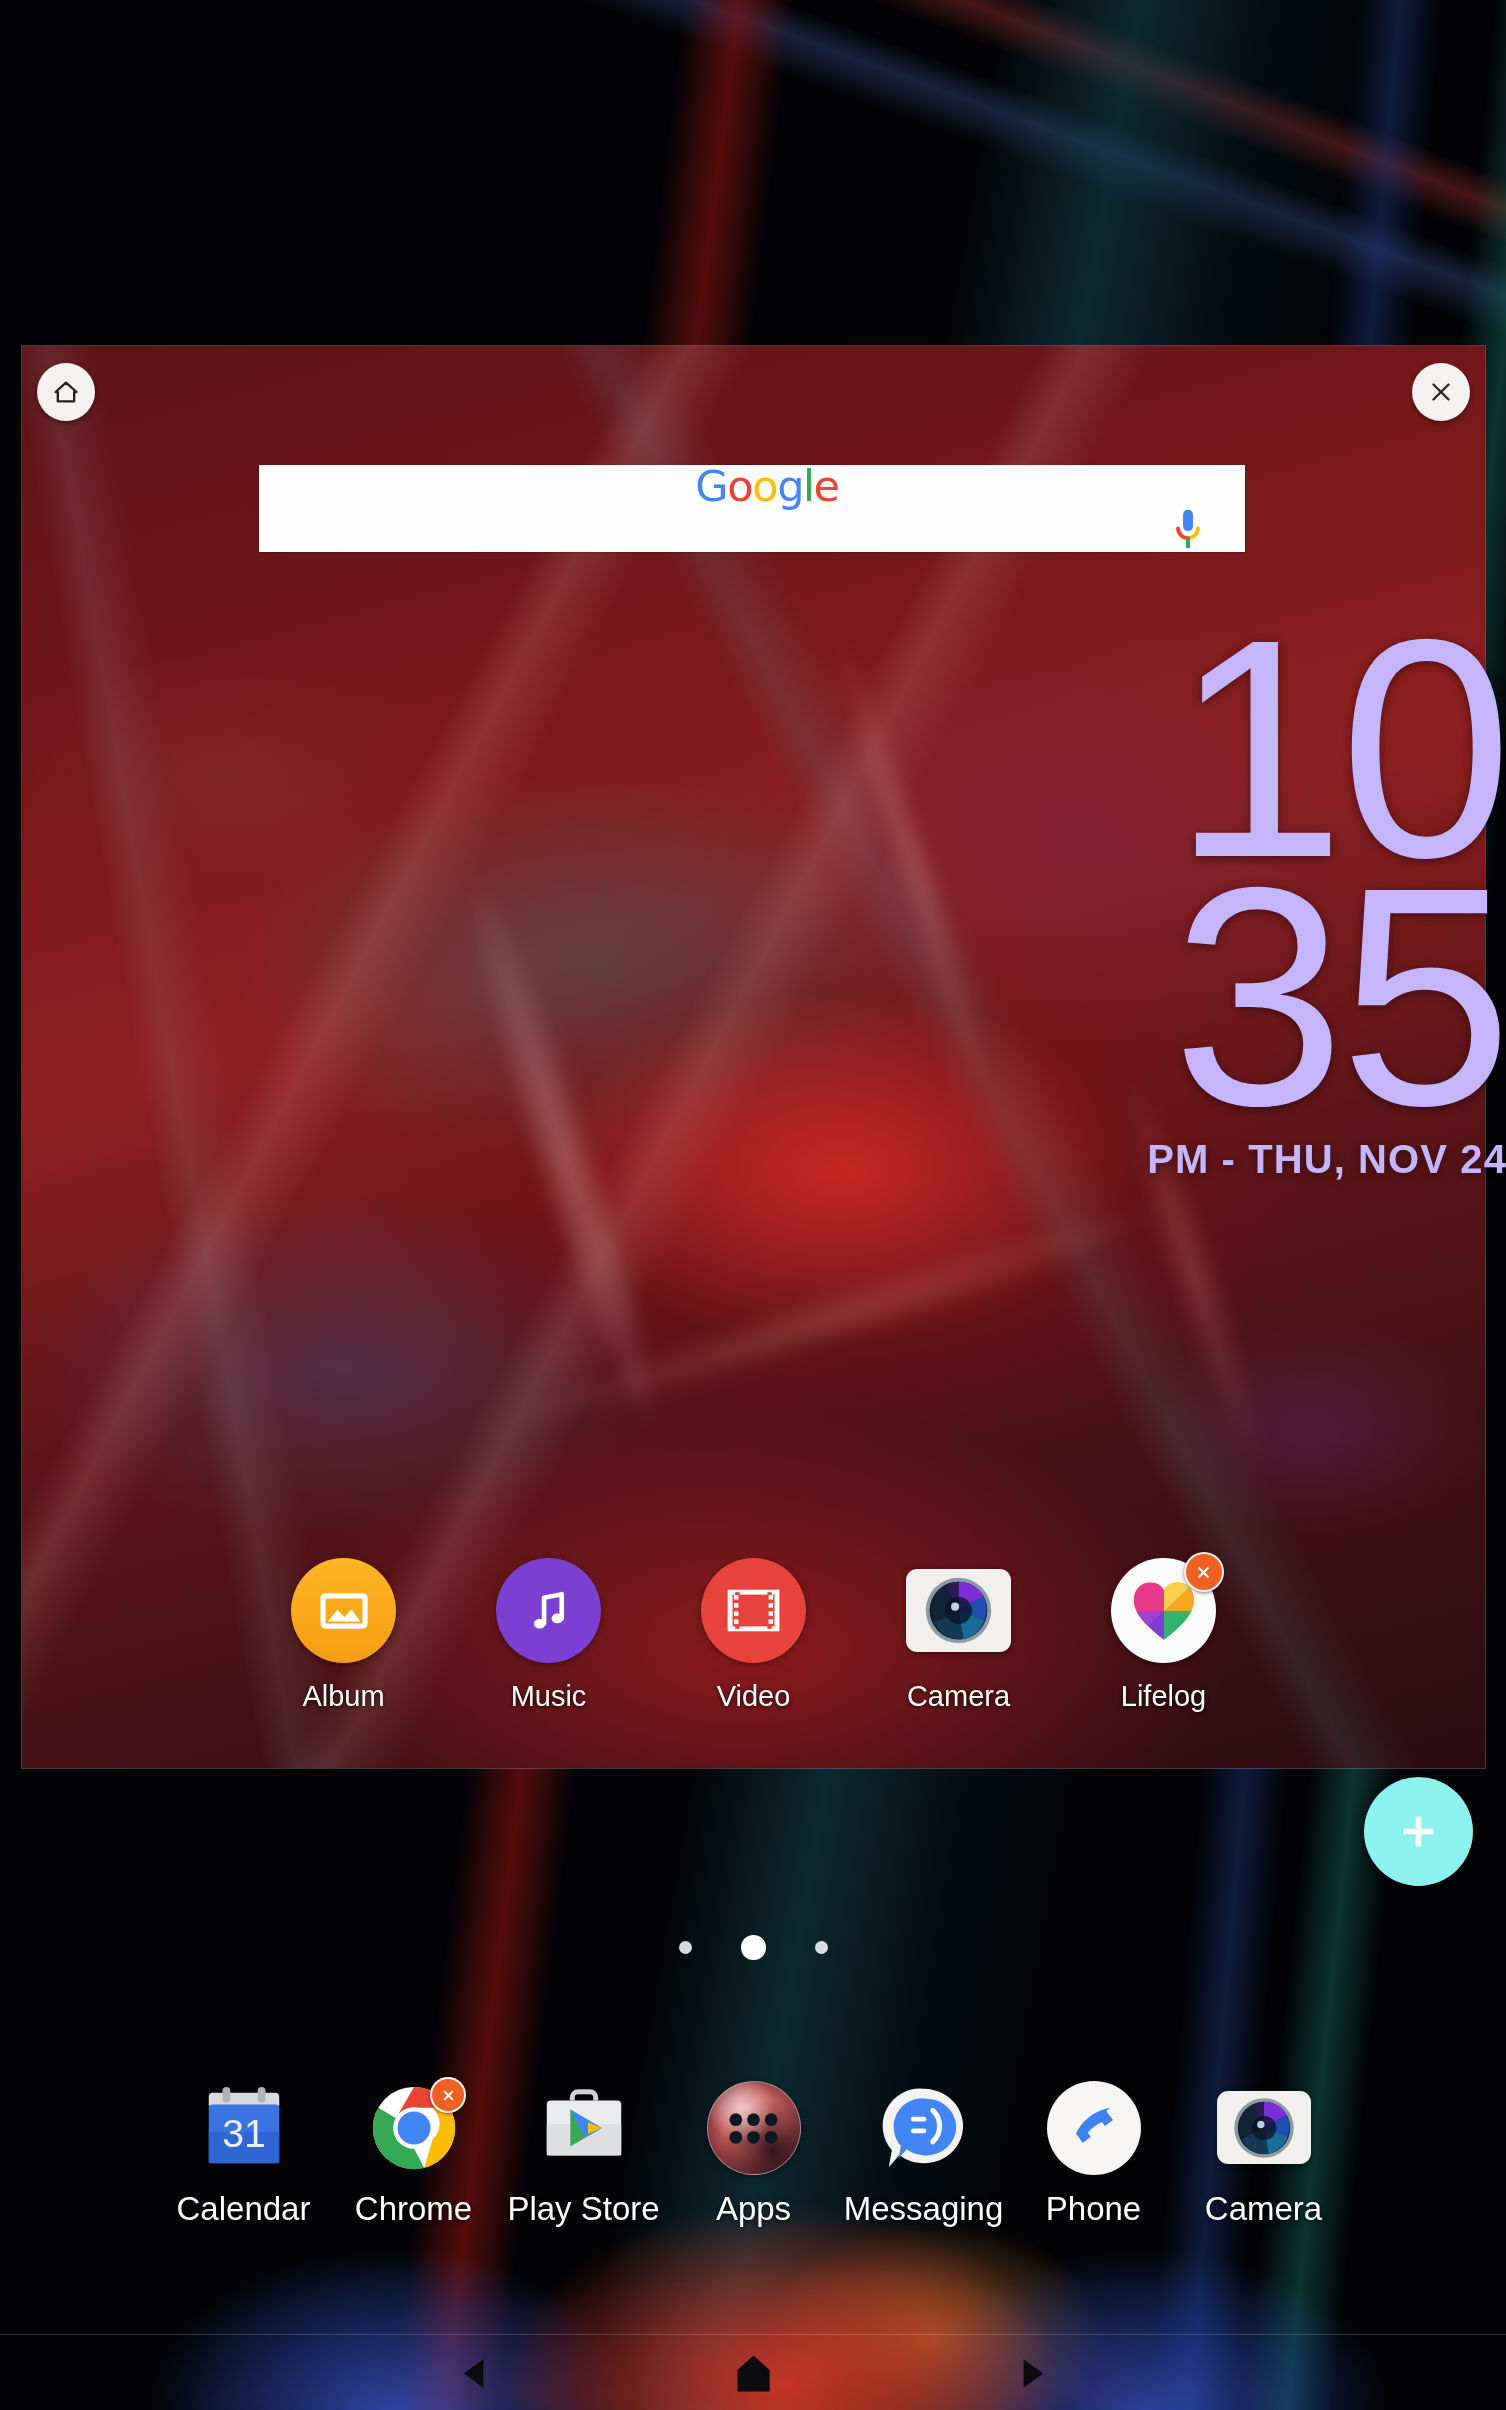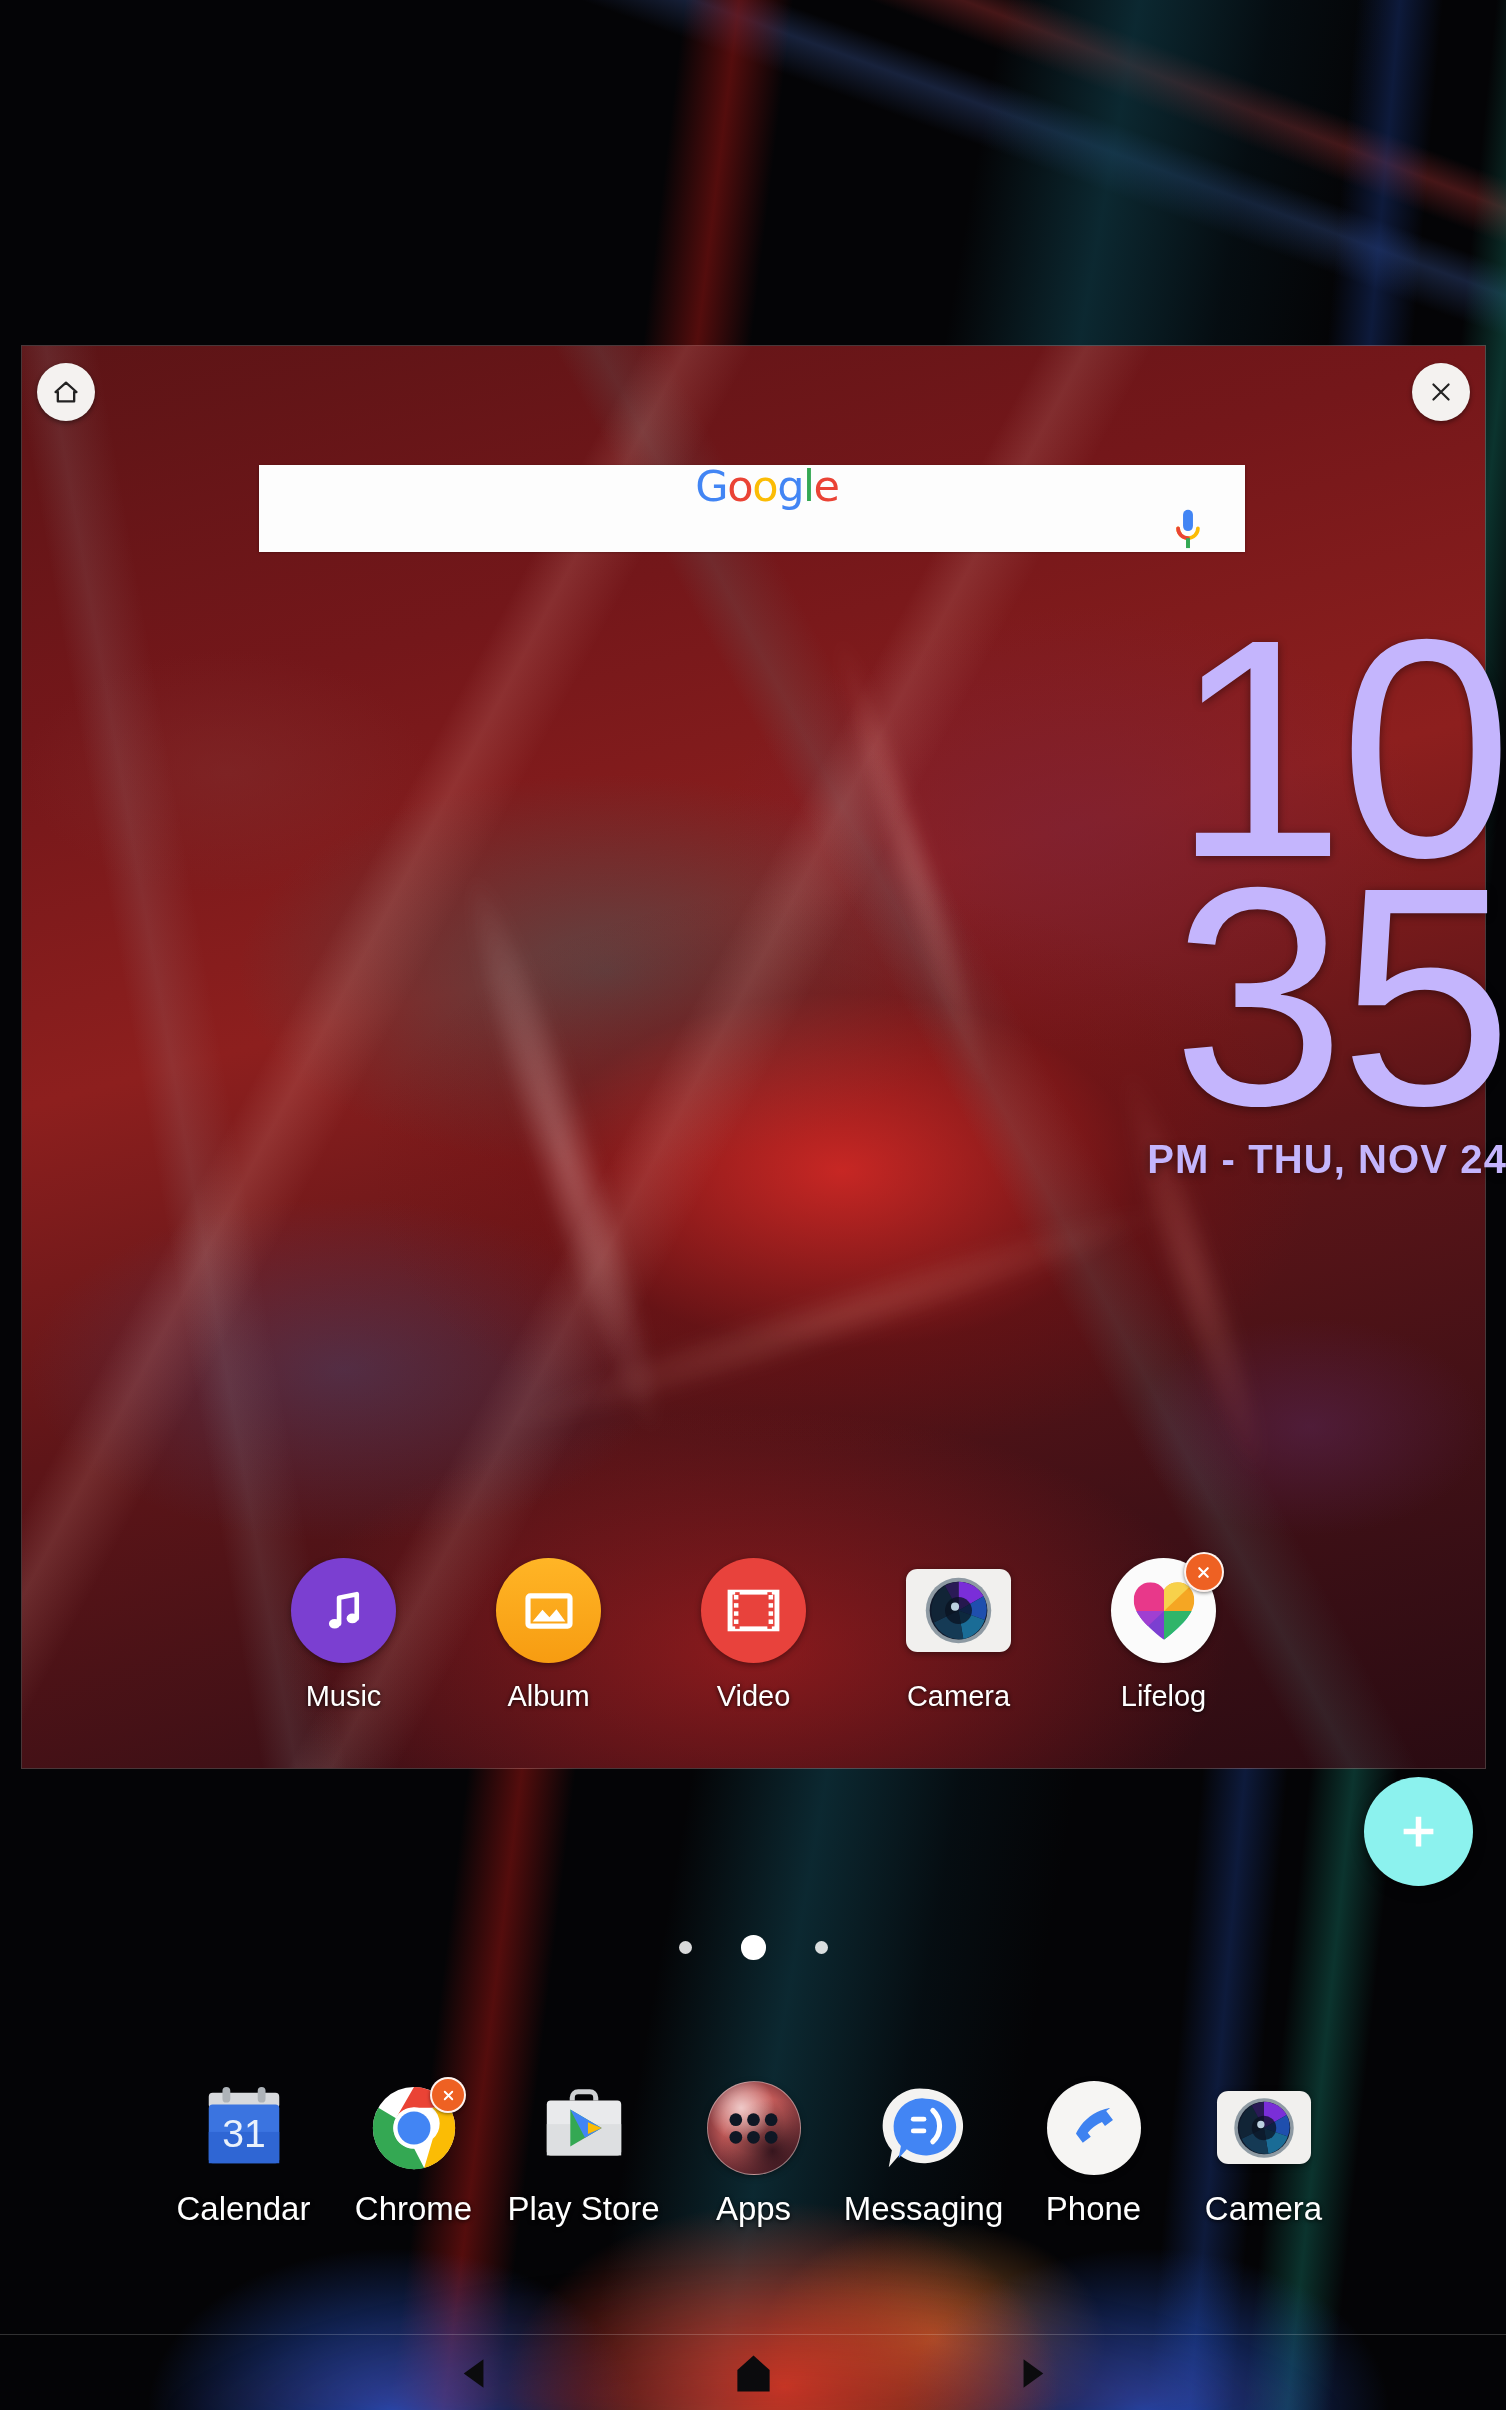--- a/index.html
+++ b/index.html
@@ -263,41 +263,41 @@
 <div id="clock-widget">
   <div id="clock-hours">10</div>
   <div id="clock-minutes">35</div>
   <div id="clock-date">PM - THU, NOV 24</div>
 </div>
 
 <div id="app-row">
 
   <div class="app">
     <div class="app-icon-wrap">
+      <div class="circle-icon ic-album">
+        <svg width="56" height="56" viewBox="0 0 24 24">
+          <rect x="3" y="5.5" width="18" height="13" rx="1" fill="none" stroke="#fff" stroke-width="2.2"></rect>
+          <path d="M5 16.5 l4.2-5 3 3.2 3-3.4 3.8 5.2z" fill="#fff"></path>
+        </svg>
+      </div>
+    </div>
+    <div class="app-label">Album</div>
+  </div>
+
+  <div class="app">
+    <div class="app-icon-wrap">
       <div class="circle-icon ic-music">
         <svg width="53" height="53" viewBox="0 0 24 24">
           <path d="M10 18V6.2l8-1.6v11" fill="none" stroke="#fff" stroke-width="2.1" stroke-linecap="round" stroke-linejoin="round"></path>
           <ellipse cx="8" cy="18" rx="2.6" ry="2.2" fill="#fff"></ellipse>
           <ellipse cx="16" cy="15.6" rx="2.6" ry="2.2" fill="#fff"></ellipse>
         </svg>
       </div>
     </div>
     <div class="app-label">Music</div>
-  </div>
-
-  <div class="app">
-    <div class="app-icon-wrap">
-      <div class="circle-icon ic-album">
-        <svg width="56" height="56" viewBox="0 0 24 24">
-          <rect x="3" y="5.5" width="18" height="13" rx="1" fill="none" stroke="#fff" stroke-width="2.2"></rect>
-          <path d="M5 16.5 l4.2-5 3 3.2 3-3.4 3.8 5.2z" fill="#fff"></path>
-        </svg>
-      </div>
-    </div>
-    <div class="app-label">Album</div>
   </div>
 
   <div class="app">
     <div class="app-icon-wrap">
       <div class="circle-icon ic-video">
         <svg width="53" height="49" viewBox="0 0 26 22">
           <rect x="1.5" y="2" width="23" height="18" fill="none" stroke="#fff" stroke-width="2.4"></rect>
           <rect x="4" y="2" width="2.2" height="18" fill="#E8423C"></rect>
           <rect x="19.8" y="2" width="2.2" height="18" fill="#E8423C"></rect>
           <g fill="#fff">

